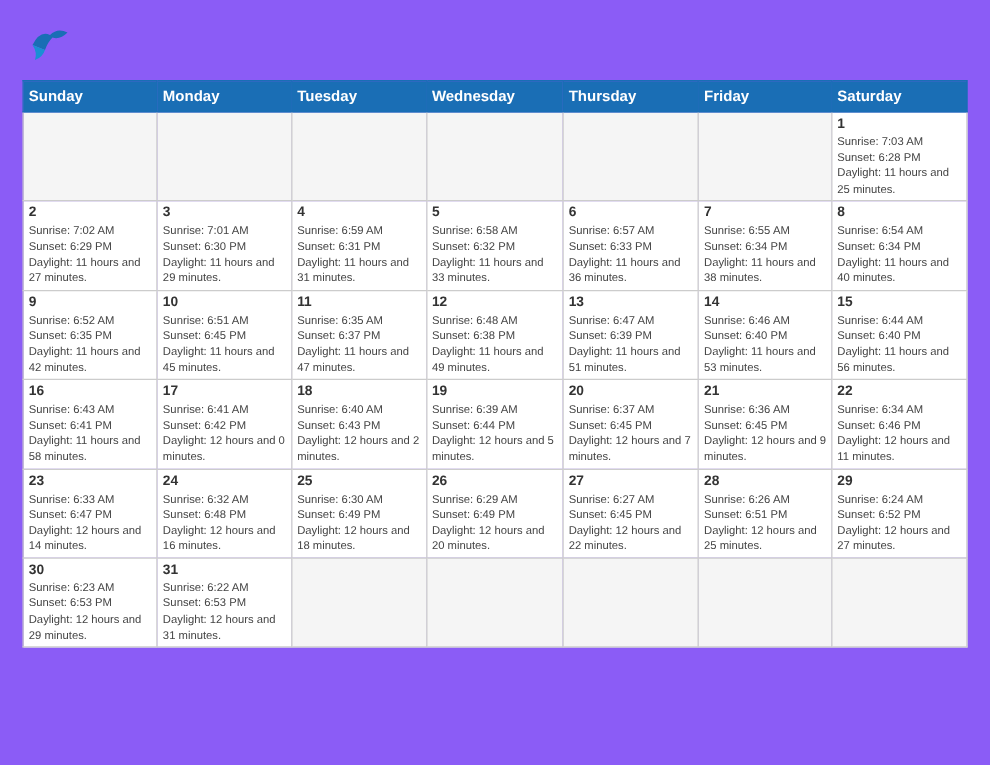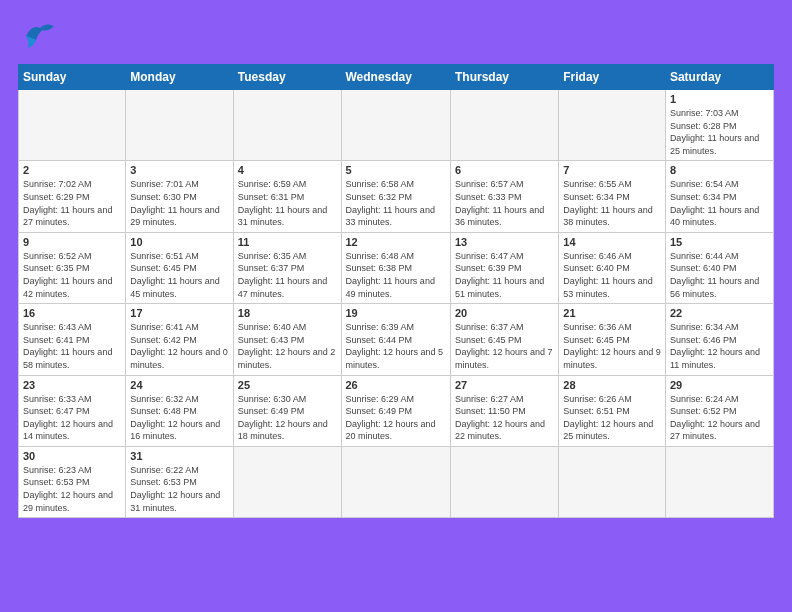--- a/index.html
+++ b/index.html
@@ -298,21 +298,21 @@
           </td>
           <td>
             <span class="day-num">26</span>
             <div class="day-info">Sunrise: 6:29 AM
 Sunset: 6:49 PM
 Daylight: 12 hours and 20 minutes.</div>
           </td>
           <td>
             <span class="day-num">27</span>
             <div class="day-info">Sunrise: 6:27 AM
-Sunset: 11:50 PM
+Sunset: 6:45 PM
 Daylight: 12 hours and 22 minutes.</div>
           </td>
           <td>
             <span class="day-num">28</span>
             <div class="day-info">Sunrise: 6:26 AM
 Sunset: 6:51 PM
 Daylight: 12 hours and 25 minutes.</div>
           </td>
           <td>
             <span class="day-num">29</span>

